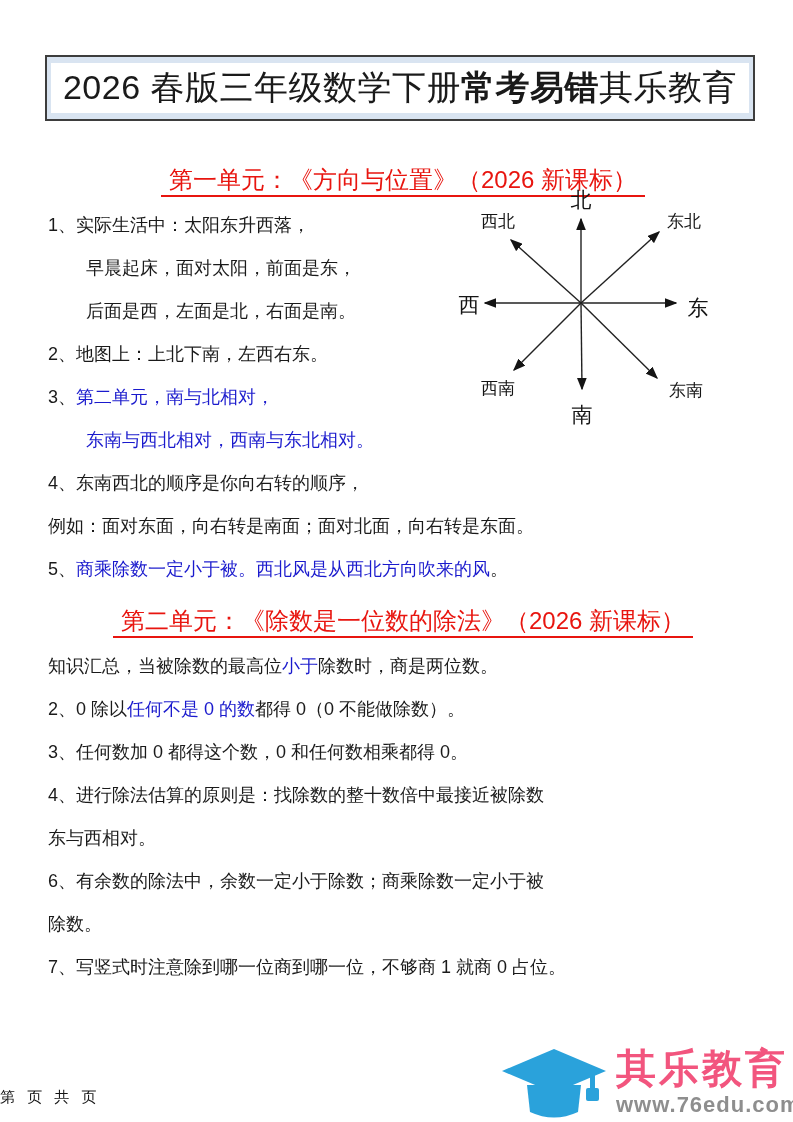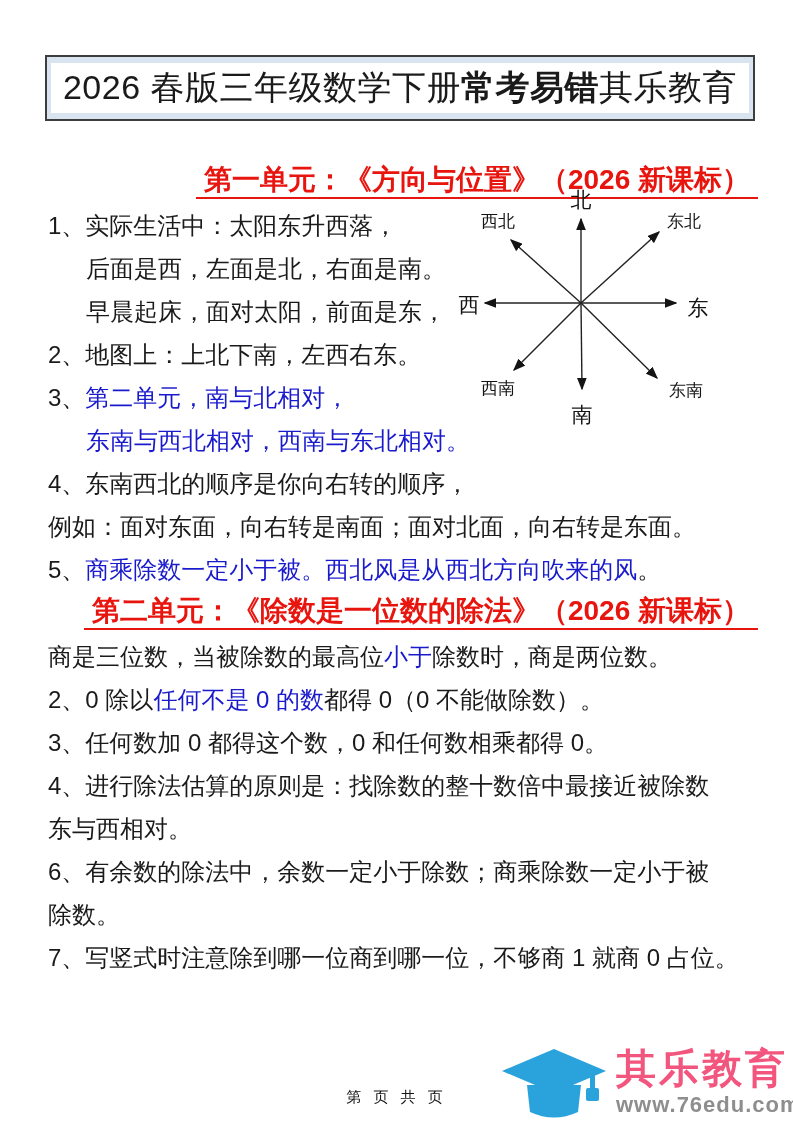--- a/index.html
+++ b/index.html
@@ -24,37 +24,37 @@
   }
   .title-inner{
     background:#ffffff;height:100%;display:flex;align-items:center;justify-content:center;
     font-size:34px;white-space:nowrap;font-weight:500;letter-spacing:0.5px;
   }
   .title-inner .hl{font-weight:700;}
   .content{
     position:absolute;left:48px;top:160px;width:710px;
   }
   .sec-heading{
-    height:44px;line-height:40px;text-align:right;
-    font-size:28px;font-weight:bold;white-space:nowrap;
+    height:44px;line-height:40px;text-align:center;
+    font-size:24px;font-weight:normal;white-space:nowrap;
   }
   .sec-heading span{
     color:var(--red);border-bottom:2px solid var(--red);padding:0 8px 2px 8px;
   }
-  .sec-gap{}
-  .line{height:43px;line-height:43px;font-size:24px;white-space:nowrap;}
+  .sec-gap{margin-top:10px;}
+  .line{height:43px;line-height:43px;font-size:18px;white-space:nowrap;}
   .line.indent{padding-left:38px;}
   .c-k{color:var(--ink);}
   .c-b{color:var(--blue);}
   .compass{position:absolute;left:448px;top:186px;}
   .compass text{fill:#141414;}
   .compass .card{font-size:21px;}
   .compass .inter{font-size:17px;}
   .footer{
-    position:absolute;left:0;top:1088px;width:100%;text-align:center;
+    position:absolute;left:0;top:1088px;width:100%;text-align:left;
     font-size:15px;letter-spacing:4px;color:#141414;
   }
   .logo{
     position:absolute;left:494px;top:1044px;display:flex;align-items:flex-start;
   }
   .logo-text{margin-left:2px;display:flex;flex-direction:column;}
   .logo-name{
     font-size:40px;font-weight:900;color:var(--pink);line-height:48px;letter-spacing:3px;
   }
   .logo-site{
@@ -68,30 +68,30 @@
   <div class="title-inner">
     <span>2026 春版三年级数学下册</span>
       <span class="hl">常考易错</span>
       <span>其乐教育</span>
   </div>
 </div>
 
 <div class="content" id="sections">
     <div class="sec-heading"><span>第一单元：《方向与位置》（2026 新课标）</span></div>
     <div class="line"><span class="c-k">1、实际生活中：太阳东升西落，</span></div>
+    <div class="line indent"><span class="c-k">早晨起床，面对太阳，前面是东，</span></div>
     <div class="line indent"><span class="c-k">后面是西，左面是北，右面是南。</span></div>
-    <div class="line indent"><span class="c-k">早晨起床，面对太阳，前面是东，</span></div>
     <div class="line"><span class="c-k">2、地图上：上北下南，左西右东。</span></div>
     <div class="line"><span class="c-k">3、</span><span class="c-b">第二单元，南与北相对，</span></div>
     <div class="line indent"><span class="c-b">东南与西北相对，西南与东北相对。</span></div>
     <div class="line"><span class="c-k">4、东南西北的顺序是你向右转的顺序，</span></div>
     <div class="line"><span class="c-k">例如：面对东面，向右转是南面；面对北面，向右转是东面。</span></div>
     <div class="line"><span class="c-k">5、</span><span class="c-b">商乘除数一定小于被。西北风是从西北方向吹来的风</span><span class="c-k">。</span></div>
     <div class="sec-heading sec-gap"><span>第二单元：《除数是一位数的除法》（2026 新课标）</span></div>
-    <div class="line"><span class="c-k">商是三位数，当被除数的最高位</span><span class="c-b">小于</span><span class="c-k">除数时，商是两位数。</span></div>
+    <div class="line"><span class="c-k">知识汇总，当被除数的最高位</span><span class="c-b">小于</span><span class="c-k">除数时，商是两位数。</span></div>
     <div class="line"><span class="c-k">2、0 除以</span><span class="c-b">任何不是 0 的数</span><span class="c-k">都得 0（0 不能做除数）。</span></div>
     <div class="line"><span class="c-k">3、任何数加 0 都得这个数，0 和任何数相乘都得 0。</span></div>
     <div class="line"><span class="c-k">4、进行除法估算的原则是：找除数的整十数倍中最接近被除数</span></div>
     <div class="line"><span class="c-k">东与西相对。</span></div>
     <div class="line"><span class="c-k">6、有余数的除法中，余数一定小于除数；商乘除数一定小于被</span></div>
     <div class="line"><span class="c-k">除数。</span></div>
     <div class="line"><span class="c-k">7、写竖式时注意除到哪一位商到哪一位，不够商 1 就商 0 占位。</span></div>
   </div>
 
 <svg class="compass" width="270" height="246" viewBox="0 0 270 246">

